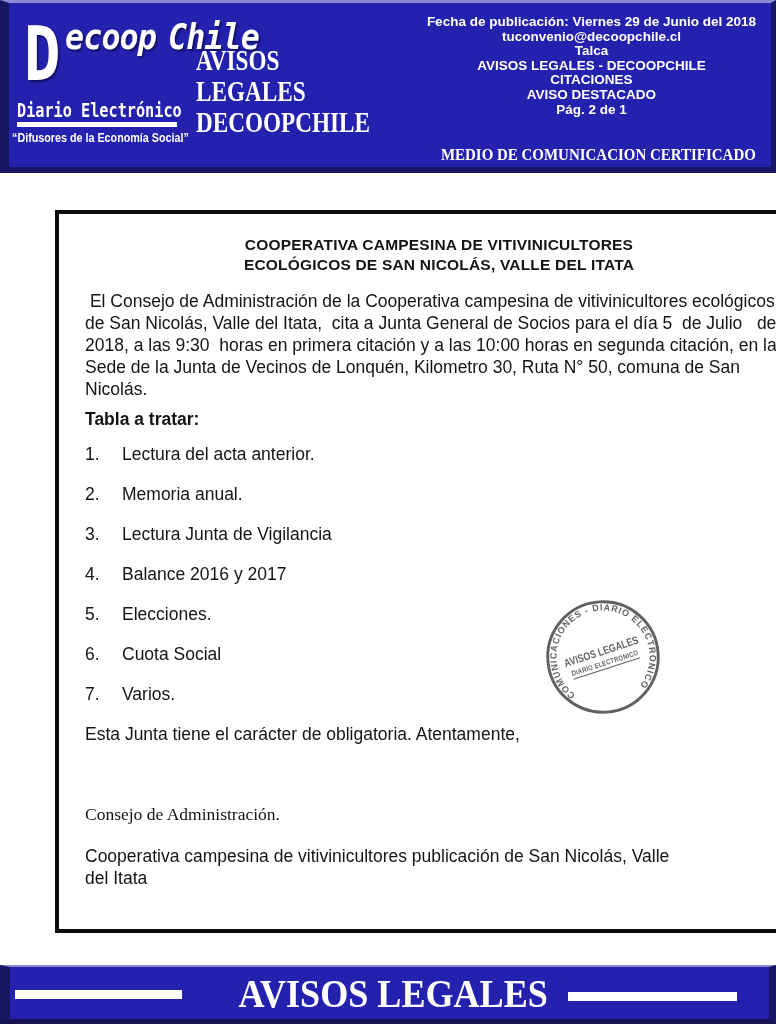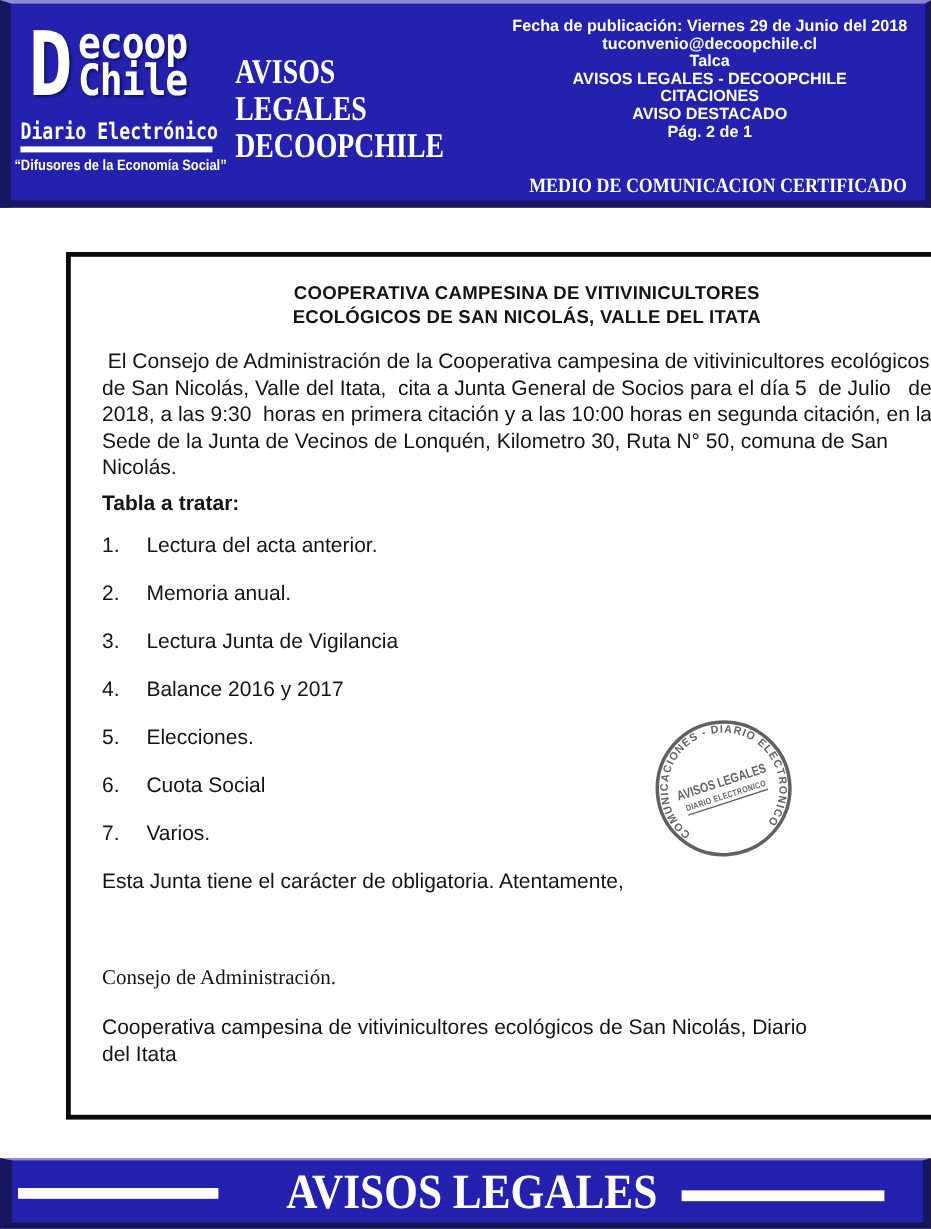--- a/index.html
+++ b/index.html
@@ -11,21 +11,21 @@
   .header{
     position:absolute;left:0;top:0;width:776px;height:173px;box-sizing:border-box;
     background:#2321AE;
     border-top:3px solid #8C8AD4;border-left:9px solid #171660;
     border-right:5px solid #171660;border-bottom:6px solid #171660;
   }
   .brand{position:absolute;left:15px;top:18px;display:flex;color:#fff;
     font-family:"DejaVu Sans Mono",monospace;font-weight:bold;
     text-shadow:2px 2px 2px rgba(5,5,40,.55);}
   .brand-d{font-size:74px;line-height:66px;transform:scaleX(.82);transform-origin:left top;}
-  .brand-col{display:flex;flex-direction:column;margin-left:-4px;}
+  .brand-col{display:flex;flex-direction:row;margin-left:-4px;font-style:italic;}
   .brand-col span{font-size:36px;line-height:31px;letter-spacing:-1px;transform:scaleX(.88);transform-origin:left top;}
   .diario{position:absolute;left:8px;top:96px;color:#fff;white-space:nowrap;
     font-family:"DejaVu Sans Mono",monospace;font-weight:bold;font-size:19px;
     transform:scaleX(.80);transform-origin:left top;}
   .logo-rule{position:absolute;left:8px;top:119px;width:160px;height:5px;background:#fff;}
   .slogan{position:absolute;left:3px;top:128px;color:#fff;white-space:nowrap;
     font-weight:bold;font-size:12.5px;transform:scaleX(.86);transform-origin:left top;}
   .masthead{position:absolute;left:187px;top:42px;color:#fff;
     font-family:"Liberation Serif",serif;font-weight:bold;font-size:29px;line-height:31px;
     transform:scaleX(.80);transform-origin:left top;}
@@ -135,21 +135,21 @@
       <span>Cuota Social</span>
     </div>
     <div class="agenda-row">
       <span class="agenda-num">7.</span>
       <span>Varios.</span>
     </div>
   </div>
 
   <div class="closing">Esta Junta tiene el carácter de obligatoria. Atentamente,</div>
   <div class="sig1">Consejo de Administración.</div>
-  <div class="sig2">Cooperativa campesina de vitivinicultores ecológicos de San Nicolás, Diario del Itata</div>
+  <div class="sig2">Cooperativa campesina de vitivinicultores publicación de San Nicolás, Valle del Itata</div>
 </div>
 
 <svg class="stamp" viewBox="0 0 130 130">
   <g transform="rotate(-4 65 65)" fill="#3F3F3F">
     <circle cx="65" cy="65" r="57" fill="none" stroke="#3F3F3F" stroke-width="3"></circle>
     <path id="ringPath" d="M 34.1 101.8 A 48 48 0 1 1 95.9 101.8" fill="none"></path>
     <text font-family="Liberation Sans, sans-serif" font-size="9.5" font-weight="bold" letter-spacing="1" textLength="228" lengthAdjust="spacingAndGlyphs">
       <textPath href="#ringPath">COMUNICACIONES - DIARIO ELECTRONICO</textPath>
     </text>
     <g transform="rotate(-14 65 65)">

